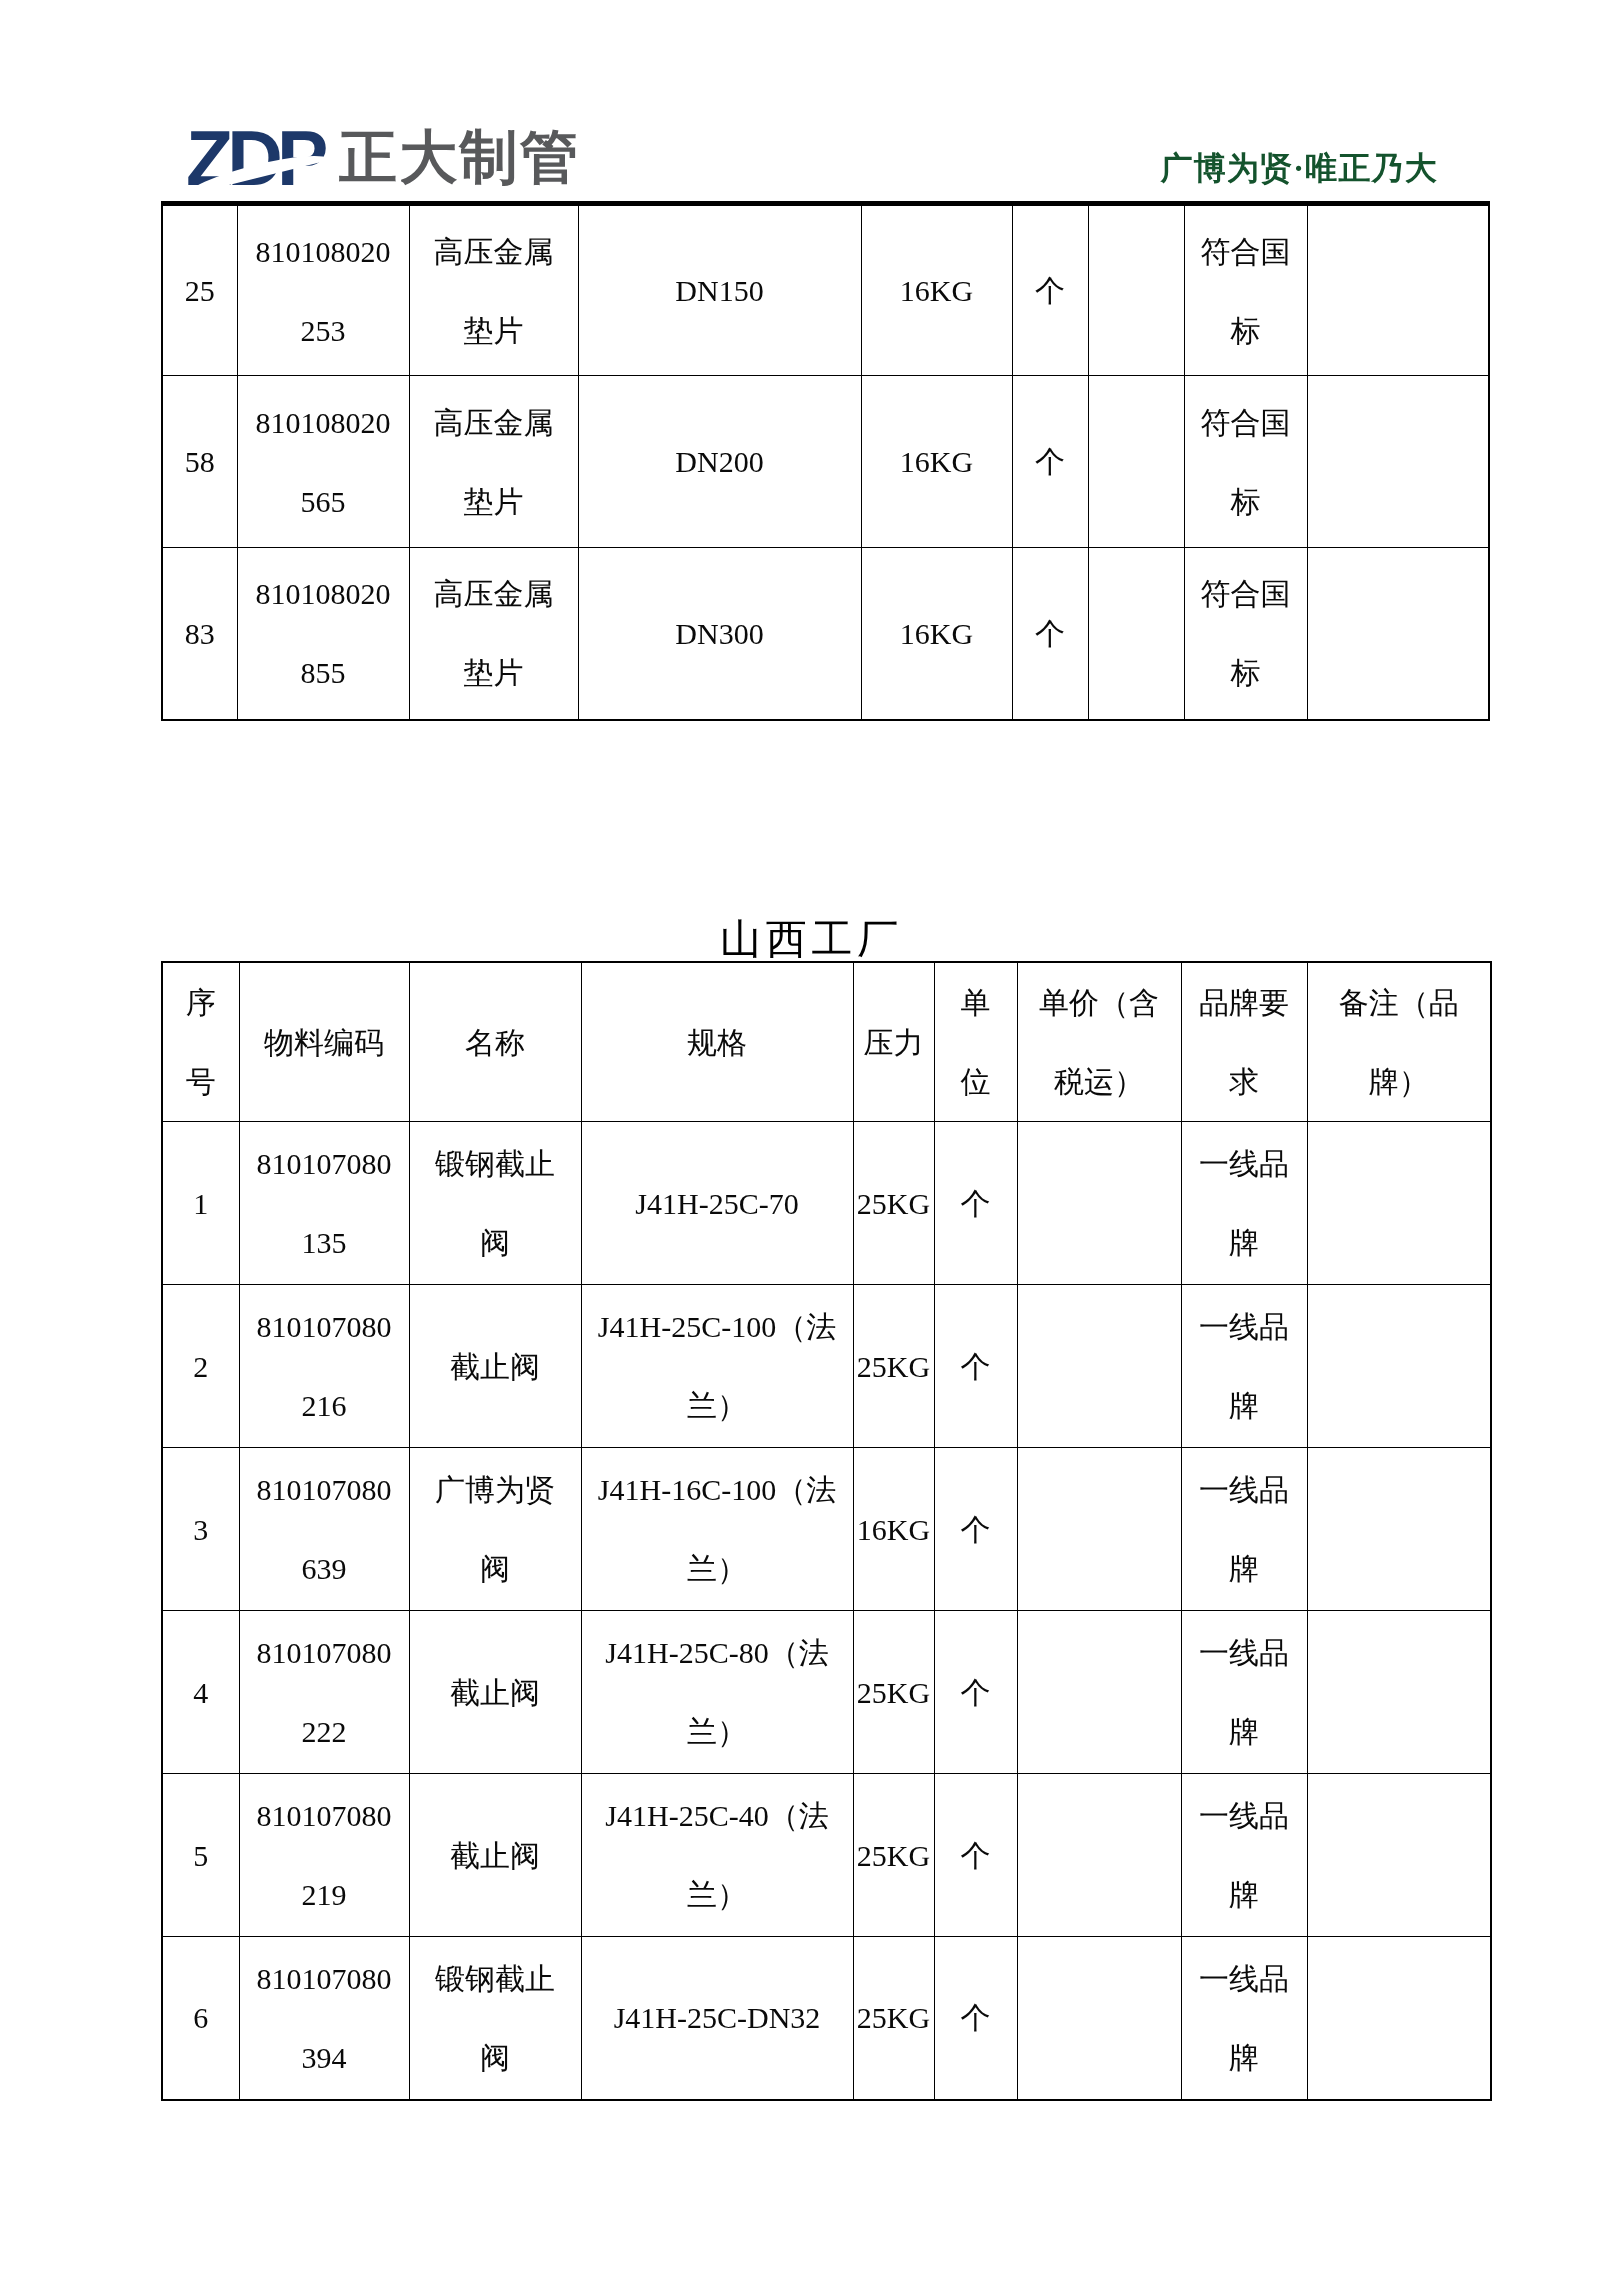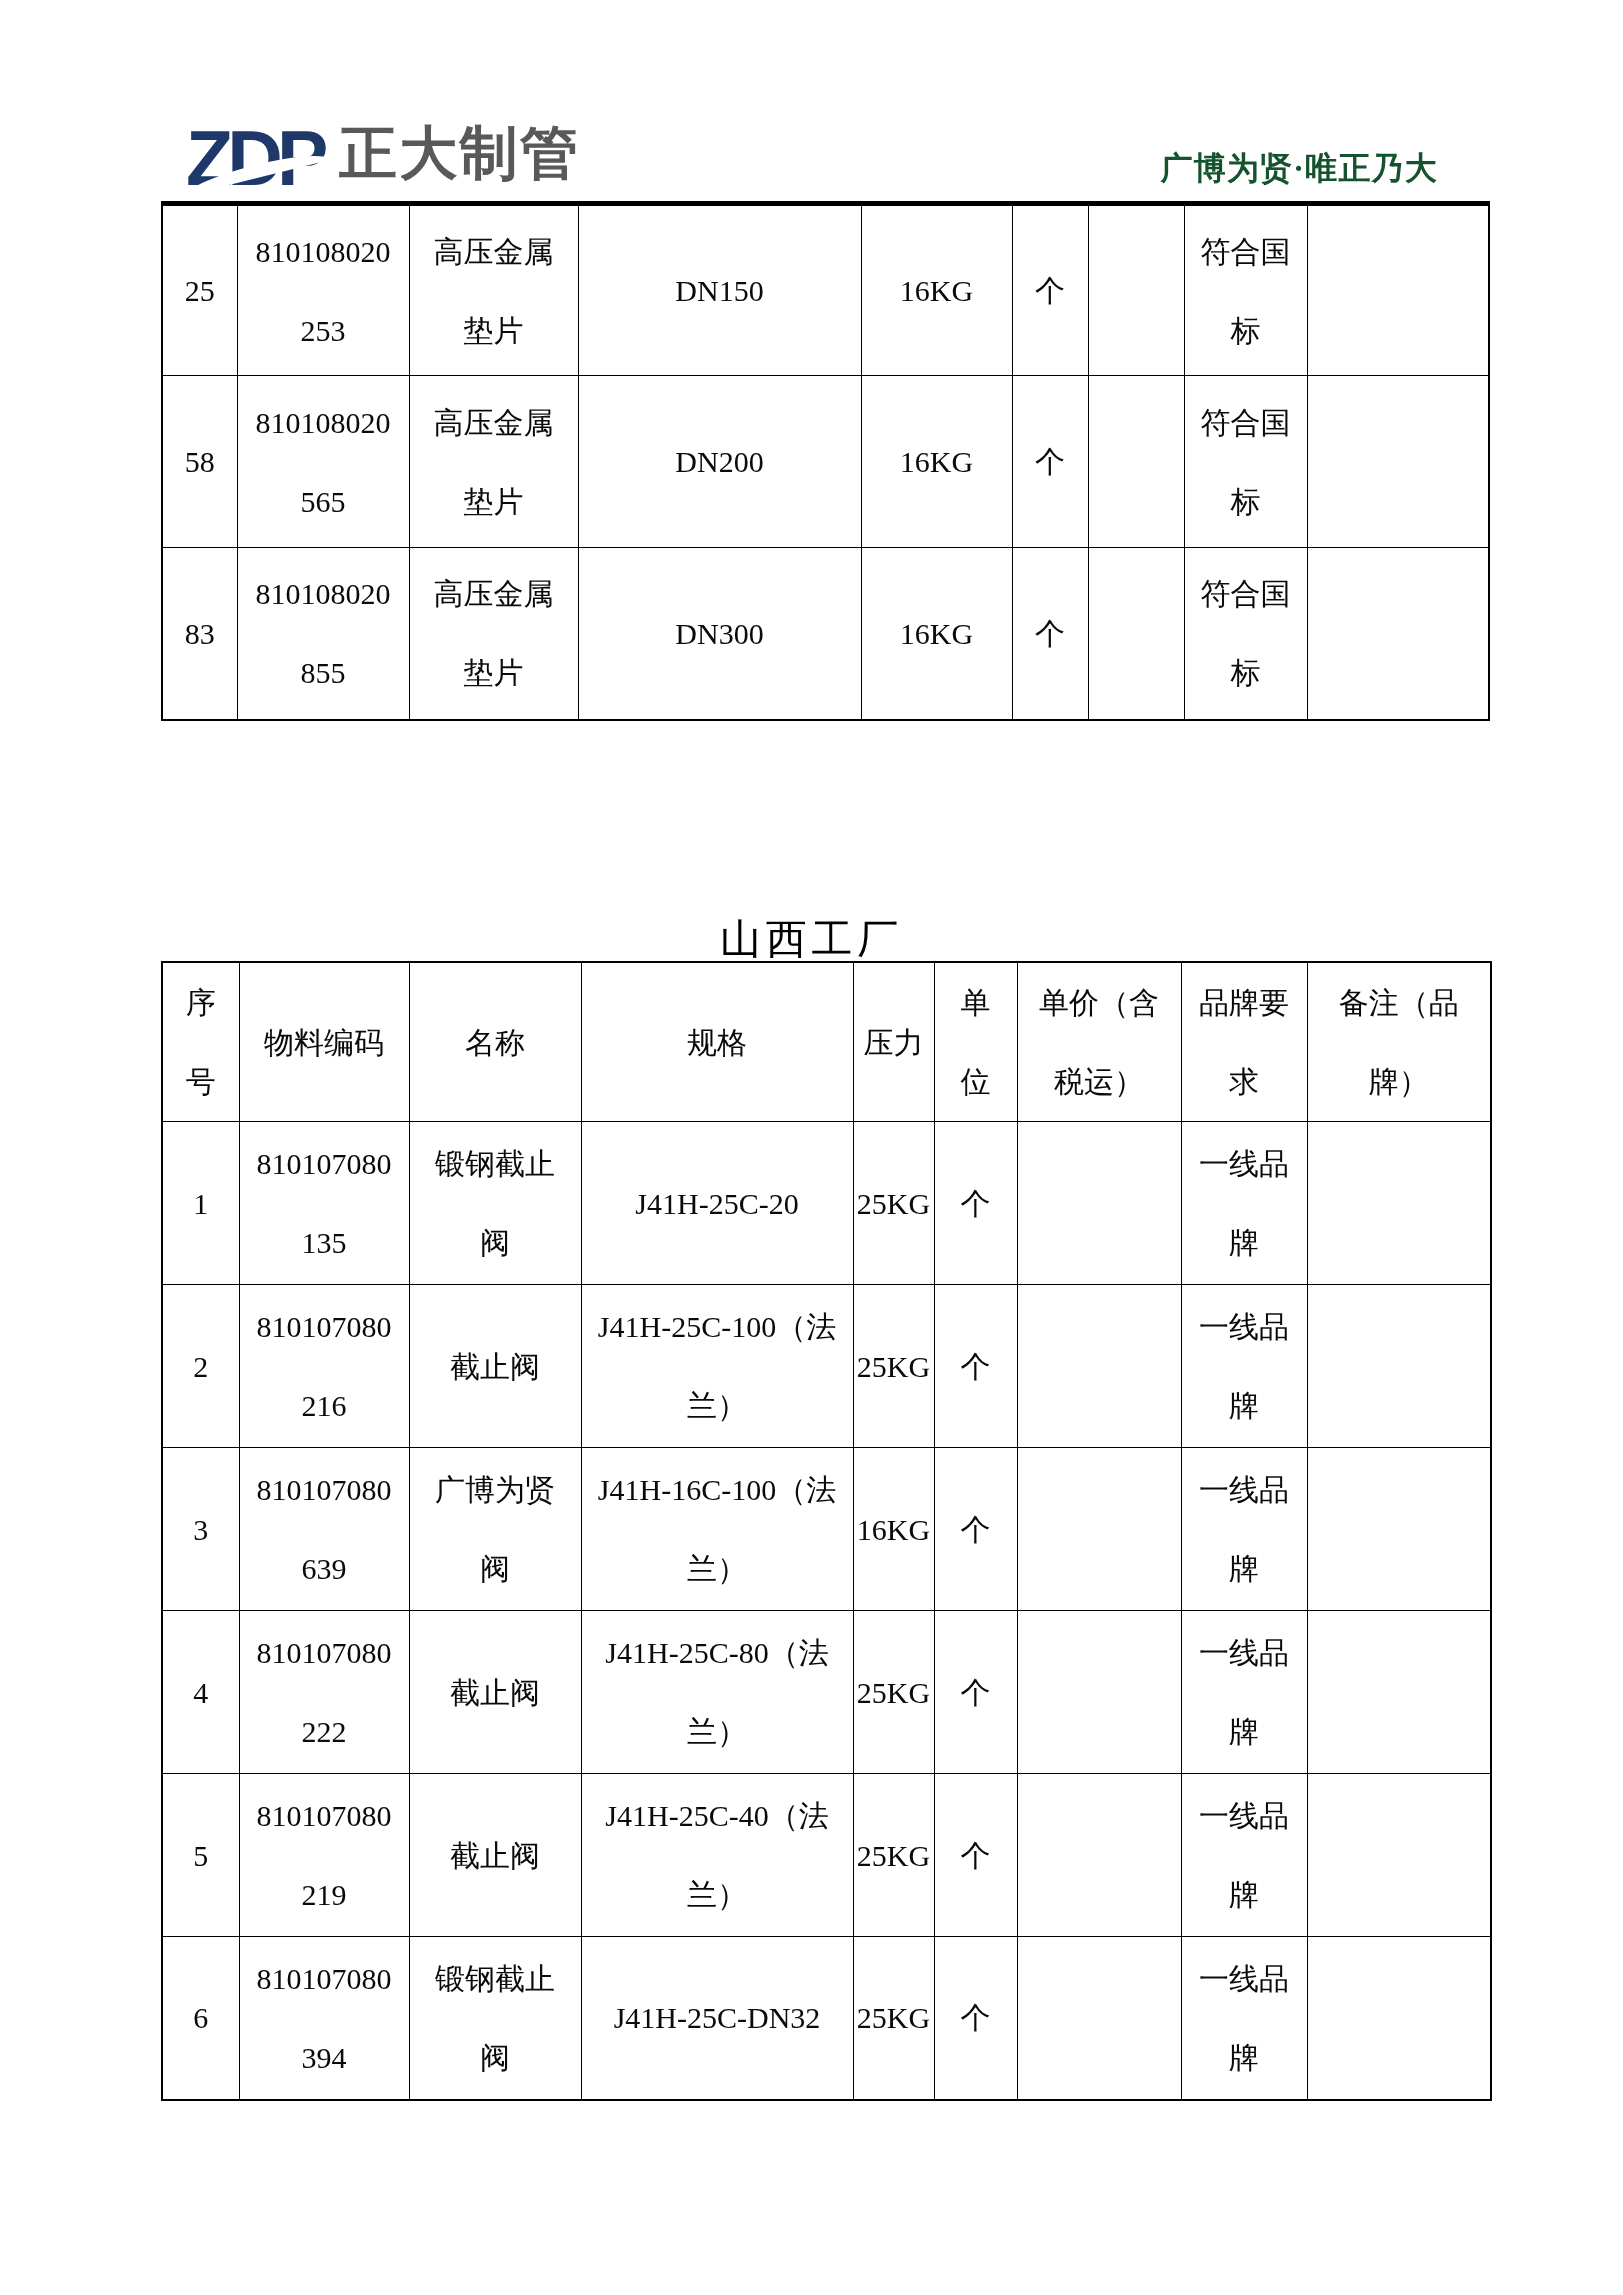--- a/index.html
+++ b/index.html
@@ -15,21 +15,21 @@
     font-family:"Liberation Sans","DejaVu Sans",sans-serif;
     font-weight:900;font-size:77px;line-height:70px;
     letter-spacing:-5.8px;color:#1d3869;
   }
   .logo-swoosh{
     position:absolute;left:-3.5px;top:42px;width:147px;height:13px;
     background:#ffffff;transform:rotate(-14deg);border-radius:50% 50% 50% 50%/100% 100% 0 0;
   }
   .logo-company{
     display:inline-block;margin-left:16.4px;vertical-align:top;
-    font-family:Liberation Mono, monospace;
+    font-family:Liberation Serif, serif;
     font-weight:700;font-size:58px;line-height:70px;color:#58595b;letter-spacing:2.3px;
   }
   .slogan{
     position:absolute;top:147px;right:185px;
     font-size:32px;font-weight:700;color:#14532d;letter-spacing:1.2px;white-space:nowrap;
   }
   
   table{border-collapse:collapse;table-layout:fixed;position:absolute;left:161px;background:#fff;}
   td,th{
     border:1.8px solid #000;text-align:center;vertical-align:middle;
@@ -152,21 +152,21 @@
 求</th>
       <th>备注（品
 牌）</th>
     </tr>
     <tr>
       <td>1</td>
       <td>810107080
 135</td>
       <td>锻钢截止
 阀</td>
-      <td>J41H-25C-20</td>
+      <td>J41H-25C-70</td>
       <td>25KG</td>
       <td>个</td>
       <td></td>
       <td>一线品
 牌</td>
       <td></td>
     </tr>
     <tr>
       <td>2</td>
       <td>810107080

